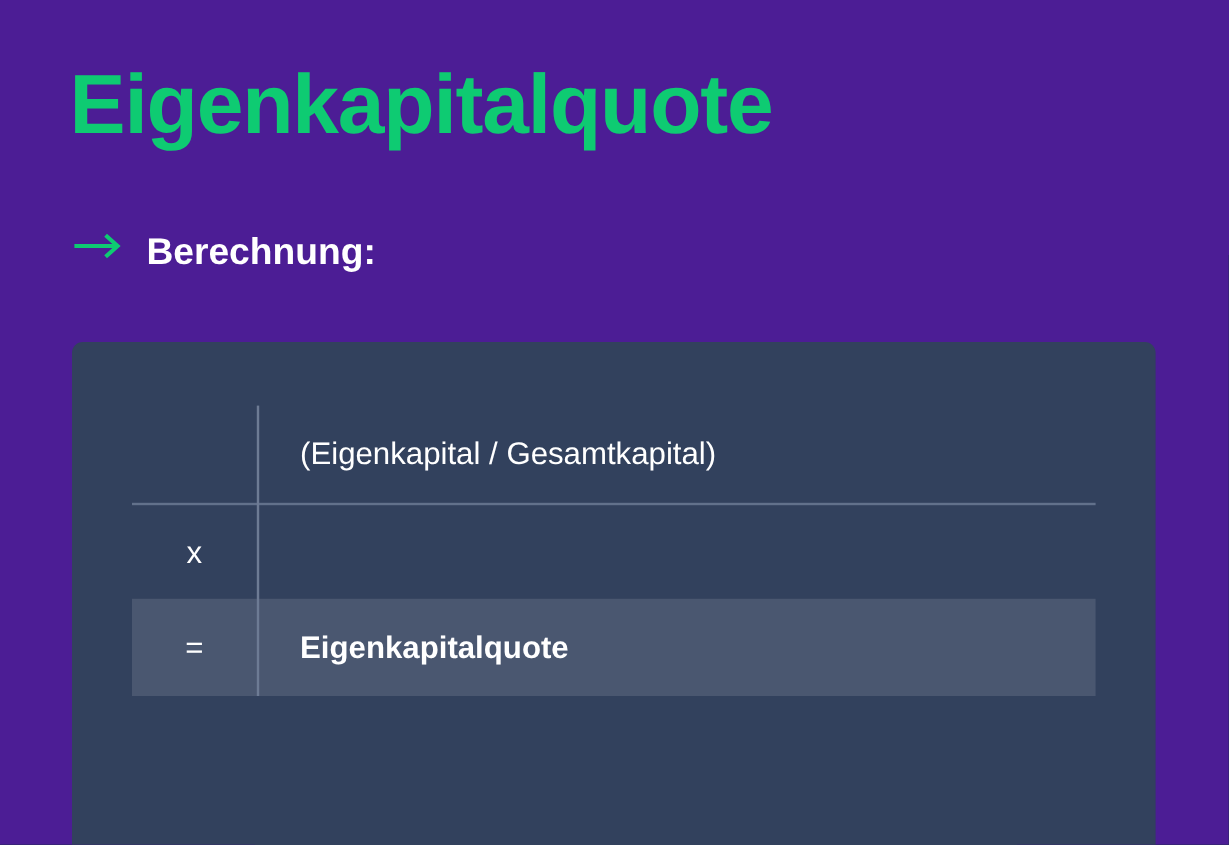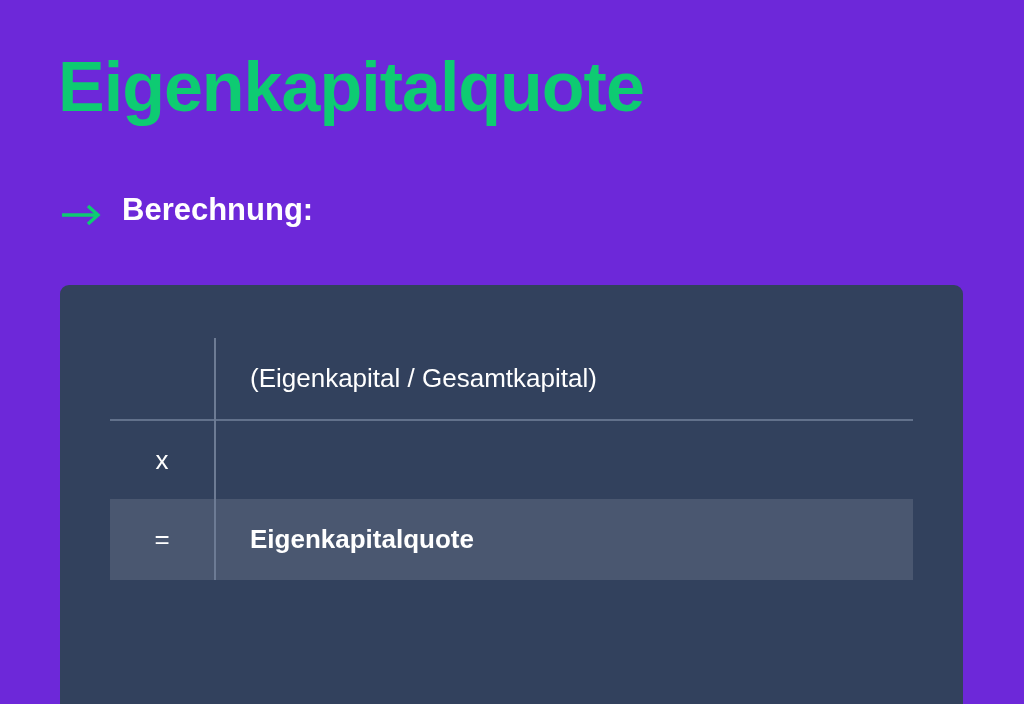--- a/index.html
+++ b/index.html
@@ -11,21 +11,21 @@
     height: 704px;
     background: #1b2c4d;
     font-family: "Liberation Sans", sans-serif;
     overflow: hidden;
     position: relative;
   }
 
   .page {
     position: absolute;
     inset: 0;
-    background: #6d28d9;
+    background: #4c1d95;
   }
 
   
   .title {
     position: absolute;
     left: 58px;
     top: 52px;
     font-size: 70px;
     line-height: 1.0;
     font-weight: bold;
@@ -33,21 +33,21 @@
     letter-spacing: -1px;
     white-space: nowrap;
   }
 
   
   .subtitle-row {
     position: absolute;
     left: 60px;
     top: 192px;
     display: flex;
-    align-items: flex-end;
+    align-items: flex-start;
     gap: 18px;
   }
   .arrow-icon {
     width: 44px;
     height: 26px;
     display: block;
     flex: 0 0 auto;
   }
   .subtitle-text {
     font-size: 31px;

